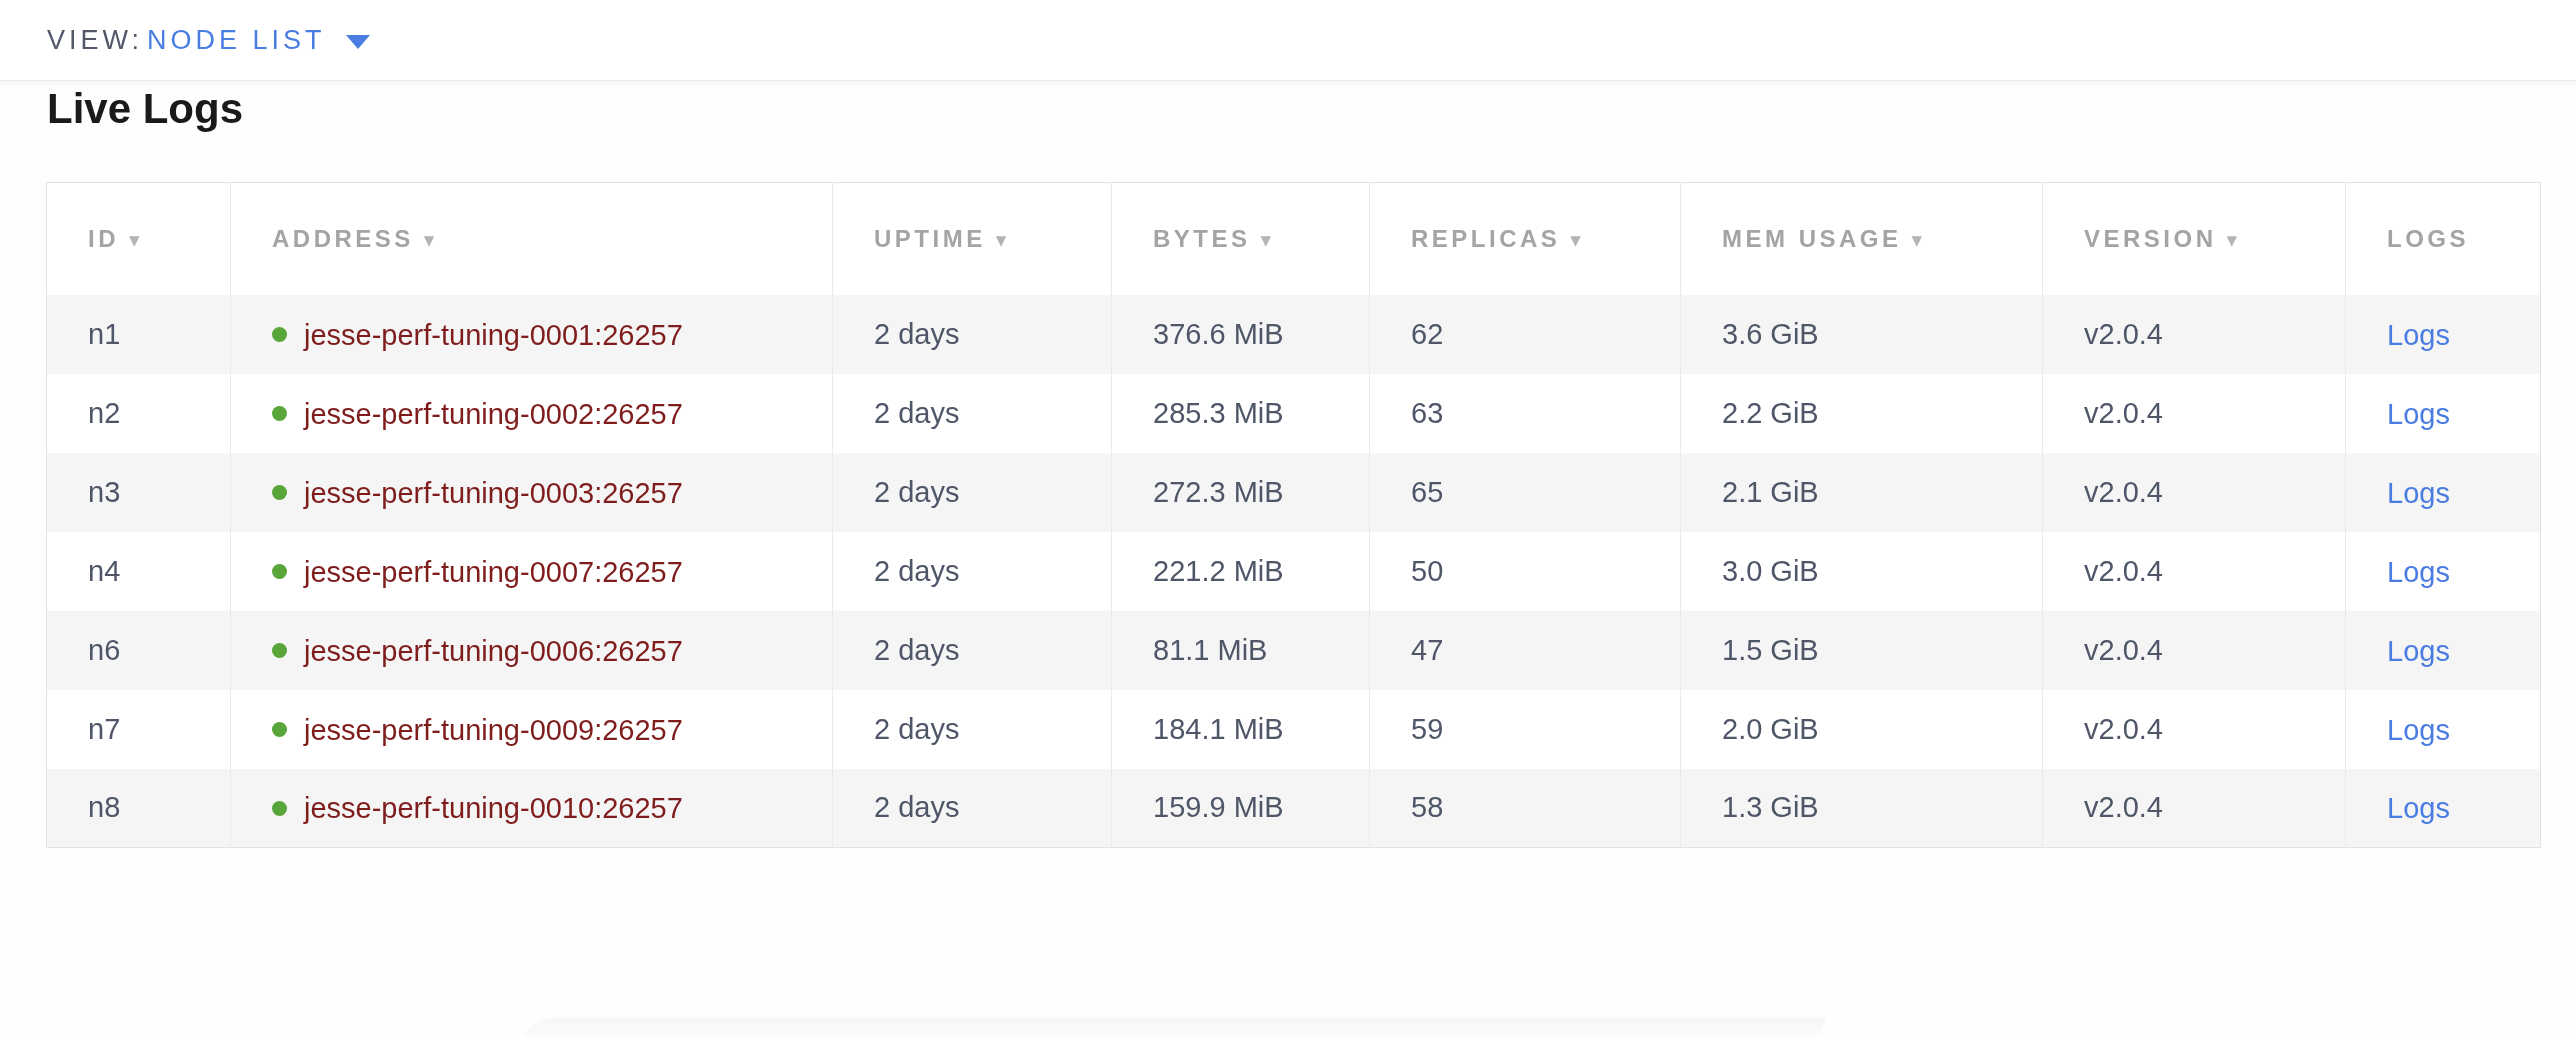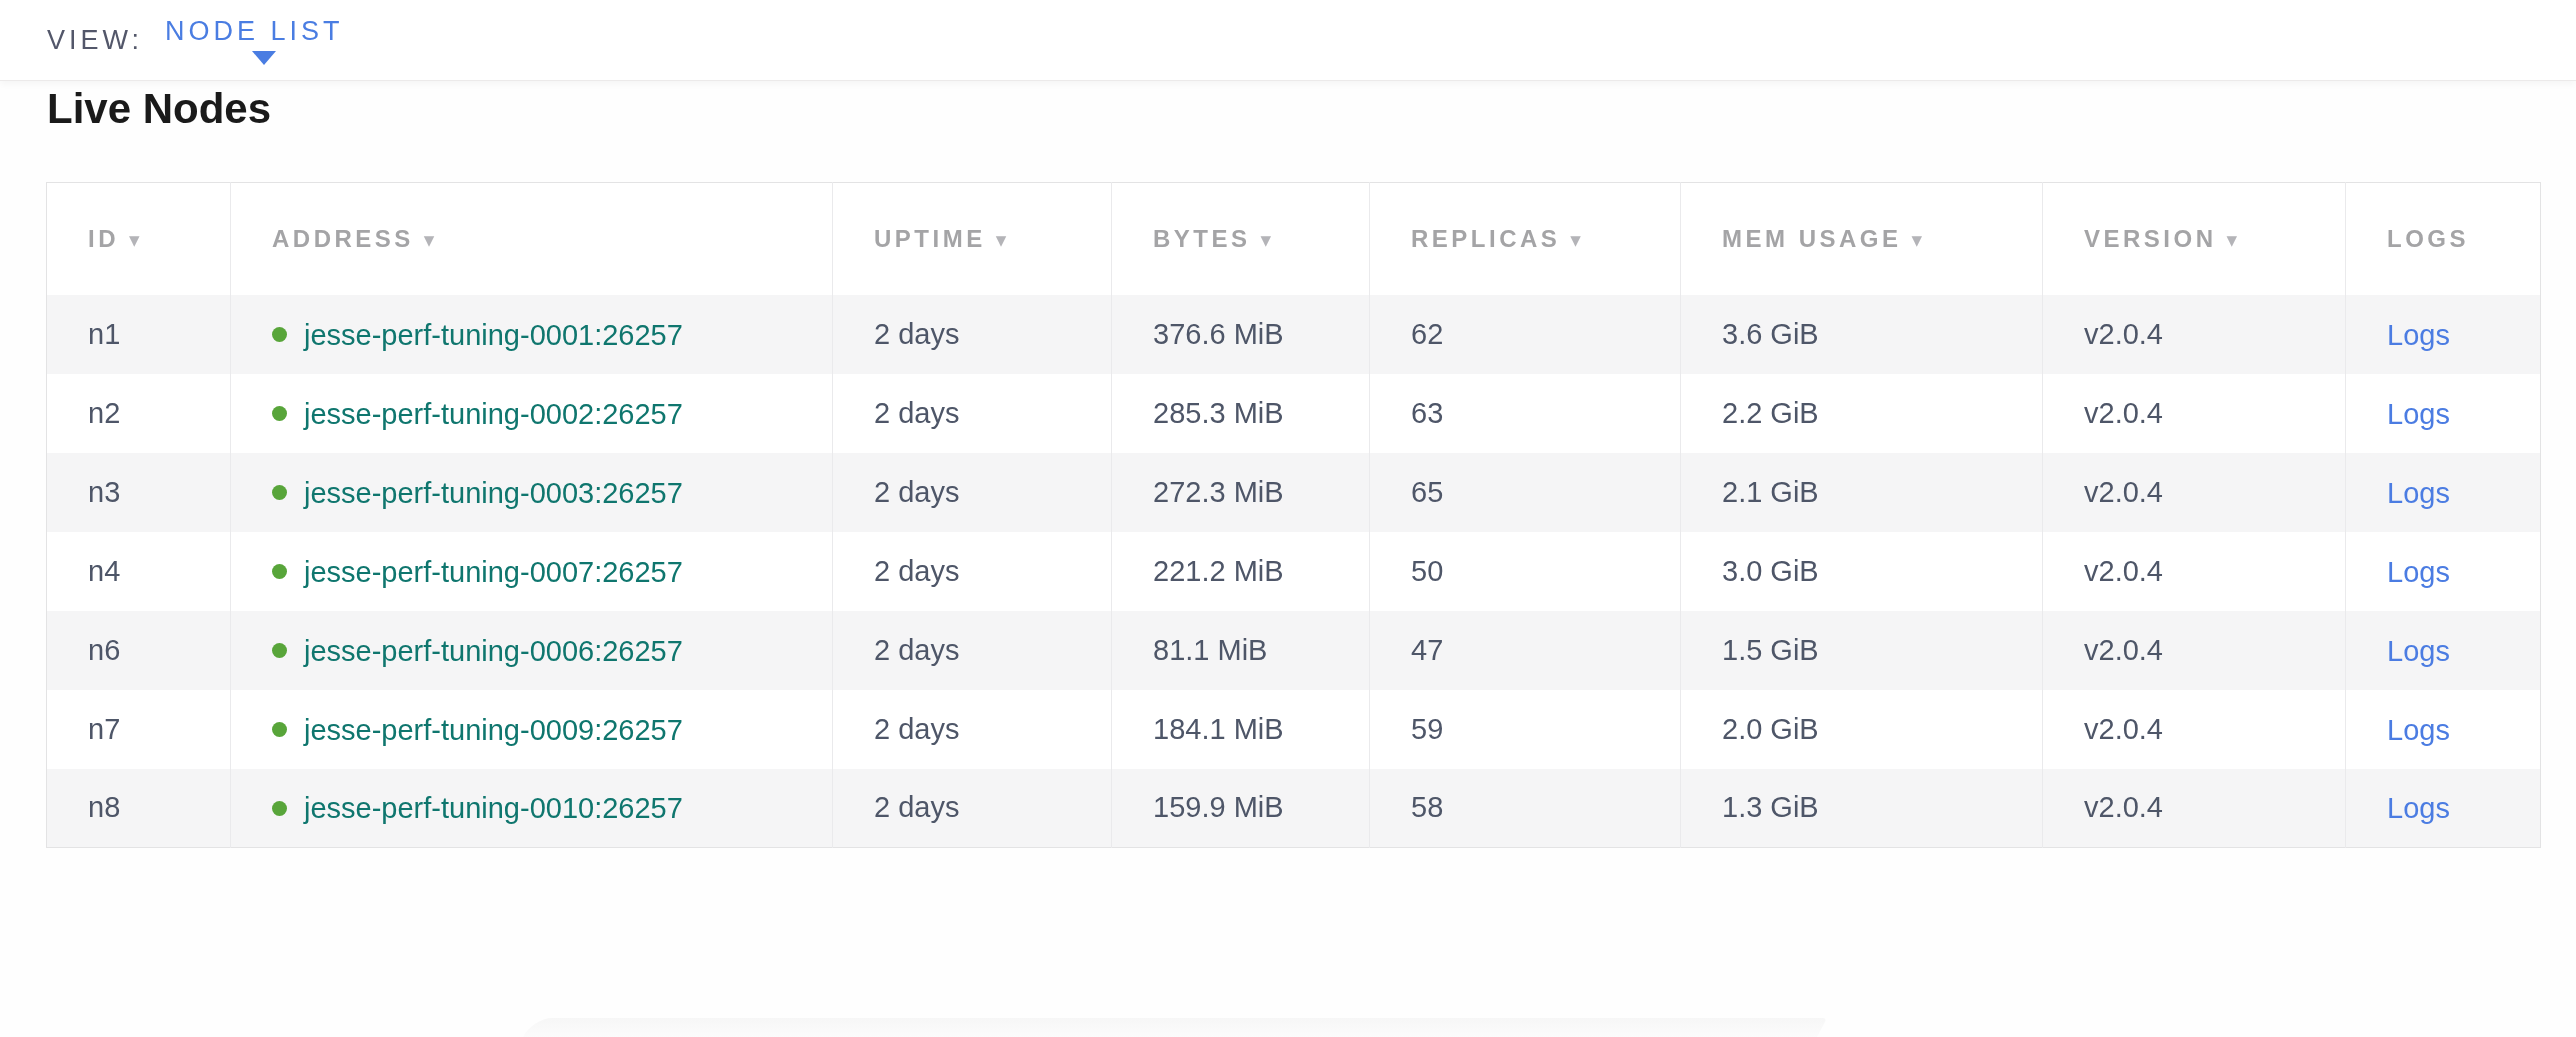--- a/index.html
+++ b/index.html
@@ -20,23 +20,22 @@
     box-shadow:0 3px 7px rgba(0,0,0,0.04);
     display:flex; align-items:center;
     padding-left:47px;
     z-index:3;
   }
   .view-label {
     font-size:27px; letter-spacing:4px; color:#53576a; font-weight:400;
   }
   .view-selector {
     display:flex; align-items:center; background:none; border:none;
-    margin-left:22px; cursor:pointer; padding:0;
+    margin-left:4px; cursor:pointer; padding:0;
     font-family:inherit;
-    flex-direction:column;
   }
   .view-value {
     font-size:27px; letter-spacing:4px; color:#4a7de2; font-weight:400;
   }
   .caret {
     display:inline-block; width:0; height:0; margin-left:20px; margin-top:4px;
     border-left:12px solid transparent;
     border-right:12px solid transparent;
     border-top:14px solid #4a7de2;
   }
@@ -73,21 +72,21 @@
   }
   tbody td { height:79px; font-size:29px; color:#4e5668; }
   tbody tr:nth-child(odd) td { background:#f5f5f6; }
   tbody tr:nth-child(even) td { background:#ffffff; }
 
   .dot {
     display:inline-block; width:15px; height:15px; border-radius:50%;
     background:#58a53a; margin-right:17px; vertical-align:middle;
   }
   a.addr-link, a.logs-link {
-    color:#0f766e; text-decoration:none; vertical-align:middle;
+    color:#7f1d1d; text-decoration:none; vertical-align:middle;
   }
   a.logs-link { color:#4b7ce2; }
 
   
   .bottom-hint {
     position:absolute; left:528px; top:1018px; width:1294px; height:19px;
     background:linear-gradient(to bottom,#f4f4f4,#fbfbfb);
     border-top-left-radius:28px; border-top-right-radius:6px;
     transform:skewX(-28deg);
     opacity:.75;
@@ -100,21 +99,21 @@
 <div class="screen">
 
   <header class="topbar">
     <span class="view-label">VIEW:</span>
     <button class="view-selector">
       <span class="view-value">NODE LIST</span>
       <span class="caret"></span>
     </button>
   </header>
 
-  <h1 class="page-title">Live Nodes</h1>
+  <h1 class="page-title">Live Logs</h1>
 
   <table class="nodes">
     <colgroup>
       <col style="width:184px">
         <col style="width:602px">
         <col style="width:279px">
         <col style="width:258px">
       <col style="width:311px">
         <col style="width:362px">
         <col style="width:303px">

